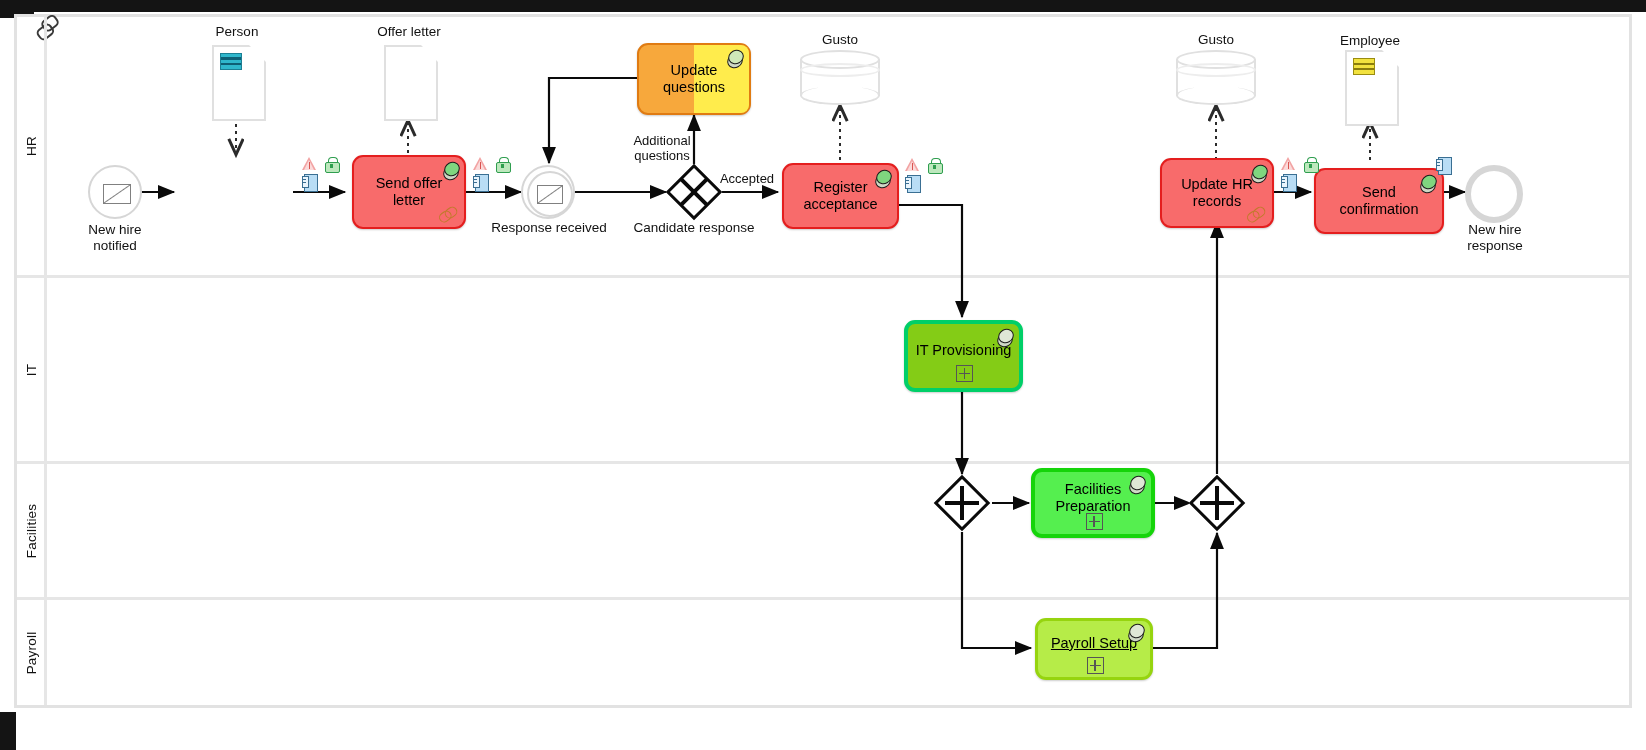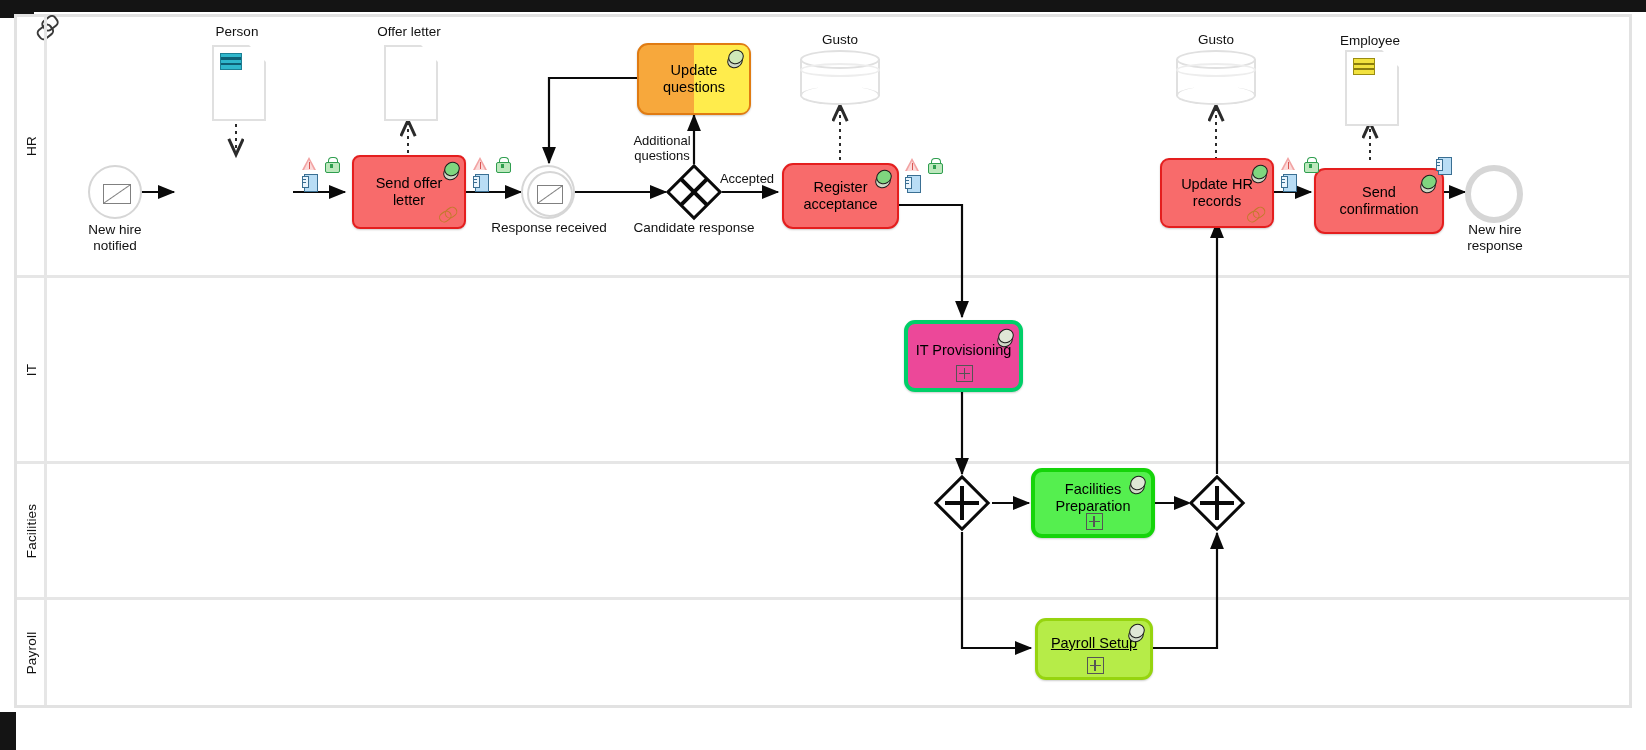--- a/index.html
+++ b/index.html
@@ -21,21 +21,21 @@
 
   .node{position:absolute;box-sizing:border-box;}
 
   
   .task{border-radius:11px;display:flex;align-items:center;justify-content:center;
         text-align:center;font-size:14.5px;line-height:1.15;color:#000;
         box-shadow:0 1px 2px rgba(0,0,0,.20);overflow:visible;}
   .task .tlabel{position:relative;z-index:3;padding:0 7px;width:100%;}
   .task.red{background:#f86b6b;border:2.5px solid #e41e1e;}
   .task.orange{background:#f7a83c;border:2.5px solid #e07b12;}
-  .task.subIT{background:#ec4899;border:4px solid #00cf68;}
+  .task.subIT{background:#84cc16;border:4px solid #00cf68;}
   .task.subFac{background:#55ef4f;border:4px solid #15d40a;}
   .task.subPay{background:#b6ec48;border:3px solid #96d40f;}
   .halfsplit{position:absolute;right:0;top:0;bottom:0;width:50%;border-radius:0 8px 8px 0;z-index:1;}
   .hs-orange{background:#f9bb72;}
   .hs-yellow{background:#ffec4c;}
 
   
   .roleic{position:absolute;width:17px;height:17px;z-index:5;}
   .roleic .e1{position:absolute;left:1px;top:4px;width:14px;height:12px;border-radius:50%;
               background:#cfd8c6;border:1.5px solid #1b1b1b;transform:rotate(-28deg);}
@@ -318,21 +318,21 @@
         <div class="kh"></div>
       </div>
     <div class="ic ic-doc" style="left:0;top:17px;">
         <div class="pg"></div>
         <div class="fl"></div>
         <div class="l1"></div>
         <div class="l2"></div>
       </div>
   </div>
 
-  <div class="node task red" style="left:352px;top:155px;width:114px;height:74px;border-radius:8px;">
+  <div class="node task red" style="left:352px;top:155px;width:114px;height:74px;">
     <div class="tlabel">Send offer letter</div>
     <div class="roleic" style="right:5px;top:5px;">
         <div class="e1"></div>
         <div class="e2"></div>
       </div>
     <div class="chainmk" style="right:4px;bottom:6px;">
         <i class="a"></i>
         <i class="b"></i>
       </div>
   </div>
@@ -387,21 +387,21 @@
         <div class="kh"></div>
       </div>
     <div class="ic ic-doc" style="left:0;top:17px;">
         <div class="pg"></div>
         <div class="fl"></div>
         <div class="l1"></div>
         <div class="l2"></div>
       </div>
   </div>
 
-  <div class="node task red" style="left:1160px;top:158px;width:114px;height:70px;border-radius:9px;">
+  <div class="node task red" style="left:1160px;top:158px;width:114px;height:70px;">
     <div class="tlabel">
       <span>Update HR</span><br><span>records</span>
     </div>
     <div class="roleic" style="right:5px;top:5px;">
         <div class="e1"></div>
         <div class="e2"></div>
       </div>
     <div class="chainmk" style="right:4px;bottom:5px;">
         <i class="a"></i>
         <i class="b"></i>

